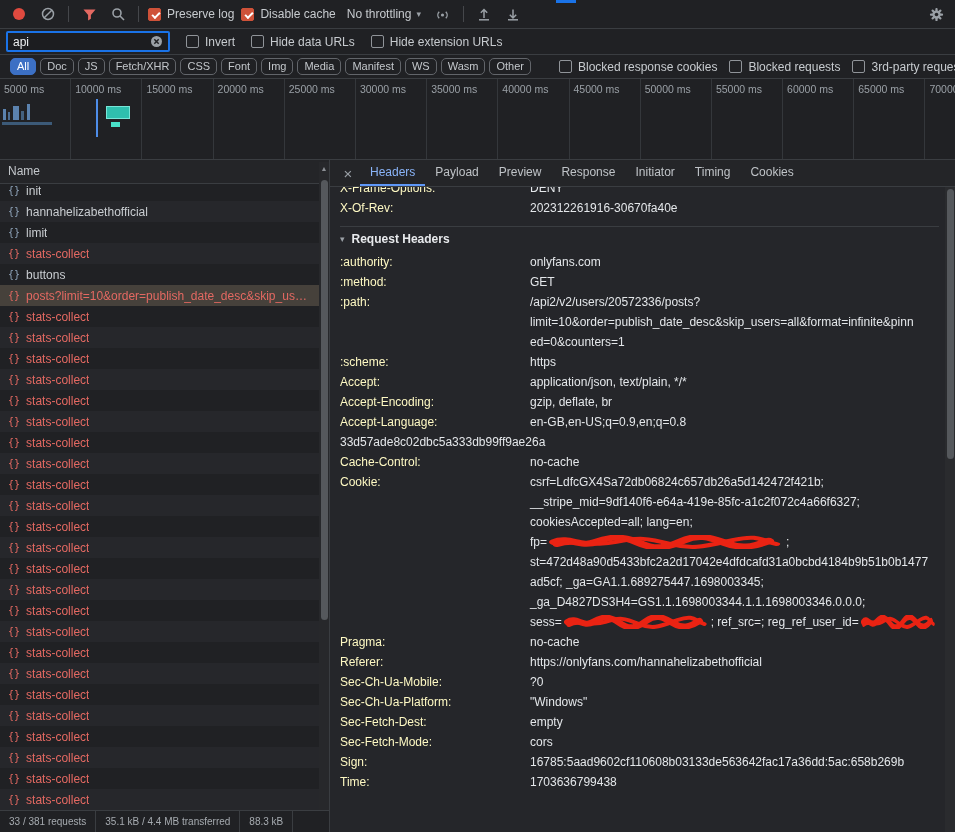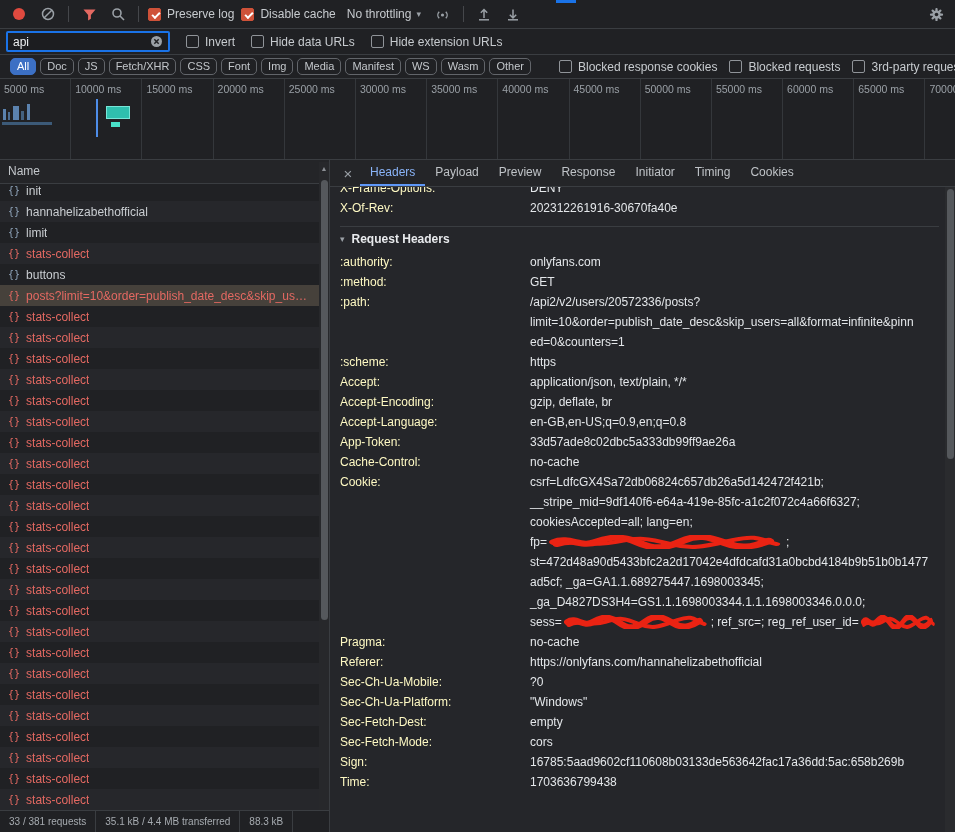--- a/index.html
+++ b/index.html
@@ -454,21 +454,20 @@
               </div>
               <div class="hrow">
                 <span class="hname">Accept-Encoding:</span>
                 <div class="hvalue">gzip, deflate, br</div>
               </div>
               <div class="hrow">
                 <span class="hname">Accept-Language:</span>
                 <div class="hvalue">en-GB,en-US;q=0.9,en;q=0.8</div>
               </div>
               <div class="hrow">
-                <span class="hname">App-Token:</span>
                 <div class="hvalue">33d57ade8c02dbc5a333db99ff9ae26a</div>
               </div>
               <div class="hrow">
                 <span class="hname">Cache-Control:</span>
                 <div class="hvalue">no-cache</div>
               </div>
               <div class="hrow">
                 <span class="hname">Cookie:</span>
                 <div class="hvalue">
                   <div class="hline">

